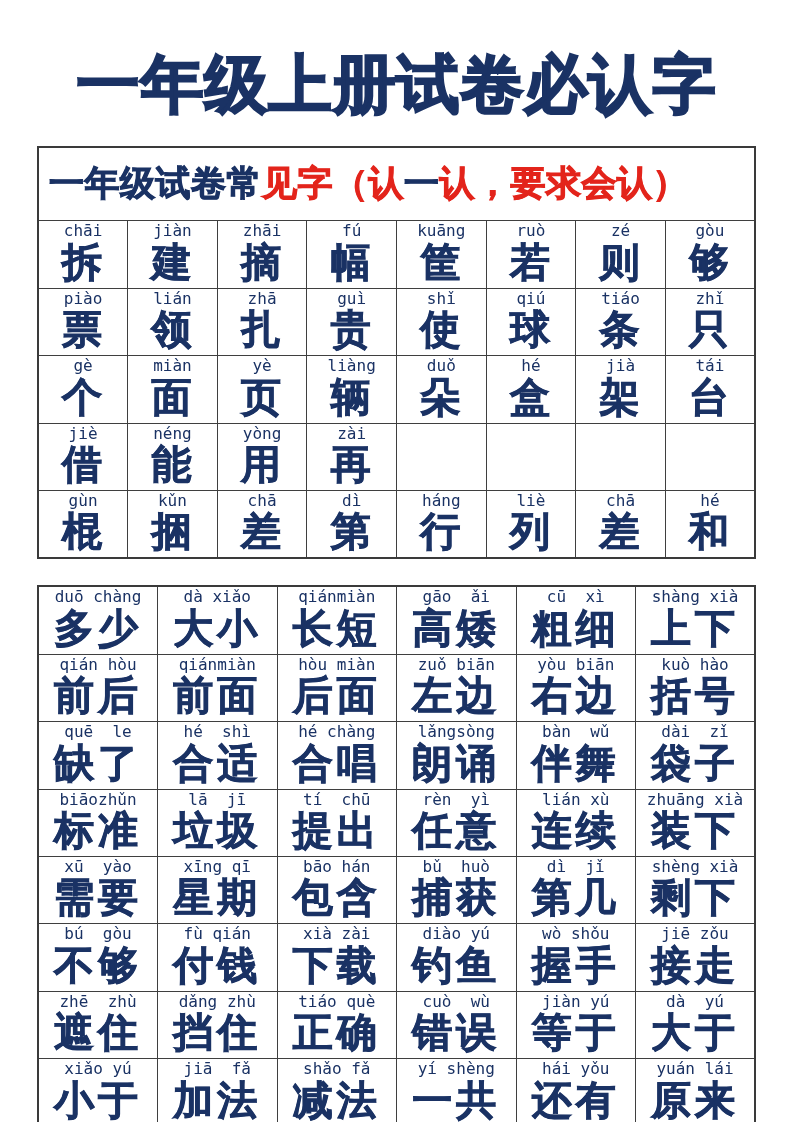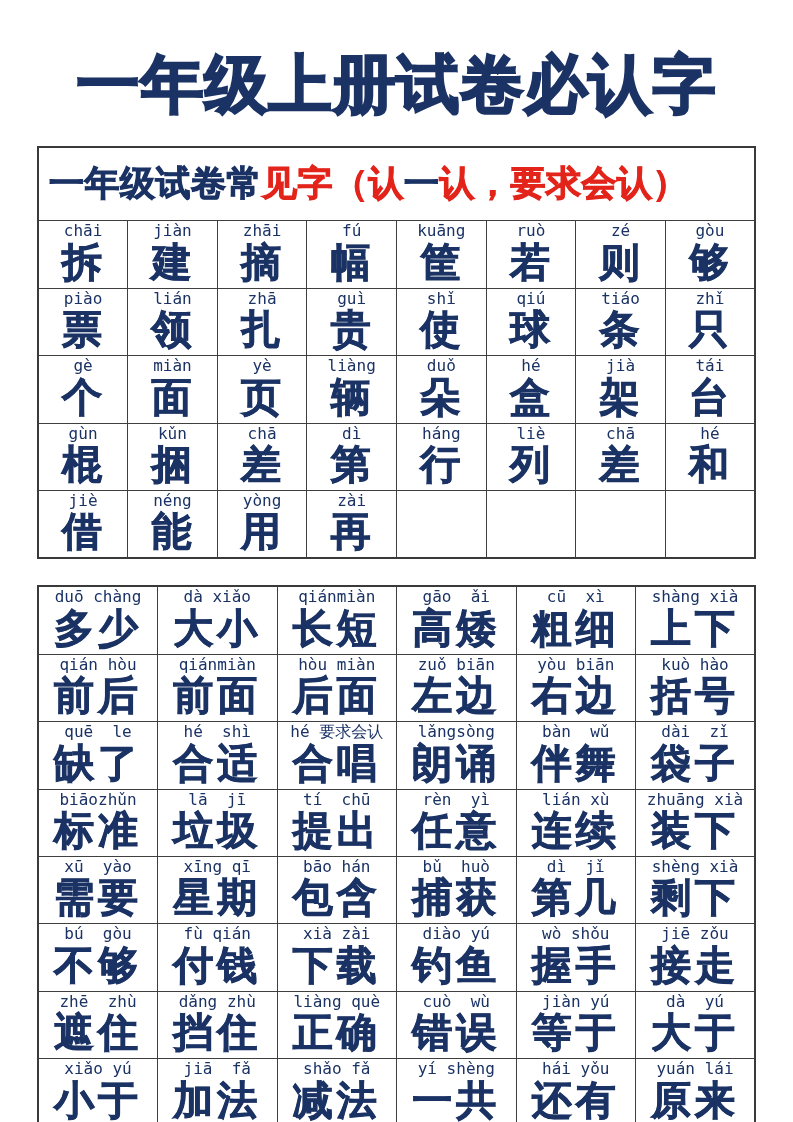--- a/index.html
+++ b/index.html
@@ -181,20 +181,54 @@
             <span class="pinyin">jià</span>
             <span class="hanzi">架</span>
           </td>
           <td>
             <span class="pinyin">tái</span>
             <span class="hanzi">台</span>
           </td>
         </tr>
         <tr>
           <td>
+            <span class="pinyin">jiè</span>
+            <span class="hanzi">借</span>
+          </td>
+          <td>
+            <span class="pinyin">néng</span>
+            <span class="hanzi">能</span>
+          </td>
+          <td>
+            <span class="pinyin">yòng</span>
+            <span class="hanzi">用</span>
+          </td>
+          <td>
+            <span class="pinyin">zài</span>
+            <span class="hanzi">再</span>
+          </td>
+          <td>
+            <span class="pinyin"></span>
+            <span class="hanzi"></span>
+          </td>
+          <td>
+            <span class="pinyin"></span>
+            <span class="hanzi"></span>
+          </td>
+          <td>
+            <span class="pinyin"></span>
+            <span class="hanzi"></span>
+          </td>
+          <td>
+            <span class="pinyin"></span>
+            <span class="hanzi"></span>
+          </td>
+        </tr>
+        <tr>
+          <td>
             <span class="pinyin">gùn</span>
             <span class="hanzi">棍</span>
           </td>
           <td>
             <span class="pinyin">kǔn</span>
             <span class="hanzi">捆</span>
           </td>
           <td>
             <span class="pinyin">chā</span>
             <span class="hanzi">差</span>
@@ -213,54 +247,20 @@
           </td>
           <td>
             <span class="pinyin">chā</span>
             <span class="hanzi">差</span>
           </td>
           <td>
             <span class="pinyin">hé</span>
             <span class="hanzi">和</span>
           </td>
         </tr>
-        <tr>
-          <td>
-            <span class="pinyin">jiè</span>
-            <span class="hanzi">借</span>
-          </td>
-          <td>
-            <span class="pinyin">néng</span>
-            <span class="hanzi">能</span>
-          </td>
-          <td>
-            <span class="pinyin">yòng</span>
-            <span class="hanzi">用</span>
-          </td>
-          <td>
-            <span class="pinyin">zài</span>
-            <span class="hanzi">再</span>
-          </td>
-          <td>
-            <span class="pinyin"></span>
-            <span class="hanzi"></span>
-          </td>
-          <td>
-            <span class="pinyin"></span>
-            <span class="hanzi"></span>
-          </td>
-          <td>
-            <span class="pinyin"></span>
-            <span class="hanzi"></span>
-          </td>
-          <td>
-            <span class="pinyin"></span>
-            <span class="hanzi"></span>
-          </td>
-        </tr>
       </tbody>
   </table>
 
   <table class="char-table" id="table-words">
     <tbody>
         <tr>
           <td>
             <span class="pinyin">duō chàng</span>
             <span class="hanzi">多少</span>
           </td>
@@ -314,21 +314,21 @@
         <tr>
           <td>
             <span class="pinyin">quē  le</span>
             <span class="hanzi">缺了</span>
           </td>
           <td>
             <span class="pinyin">hé  shì</span>
             <span class="hanzi">合适</span>
           </td>
           <td>
-            <span class="pinyin">hé 要求会认</span>
+            <span class="pinyin">hé chàng</span>
             <span class="hanzi">合唱</span>
           </td>
           <td>
             <span class="pinyin">lǎngsòng</span>
             <span class="hanzi">朗诵</span>
           </td>
           <td>
             <span class="pinyin">bàn  wǔ</span>
             <span class="hanzi">伴舞</span>
           </td>
@@ -418,21 +418,21 @@
         <tr>
           <td>
             <span class="pinyin">zhē  zhù</span>
             <span class="hanzi">遮住</span>
           </td>
           <td>
             <span class="pinyin">dǎng zhù</span>
             <span class="hanzi">挡住</span>
           </td>
           <td>
-            <span class="pinyin">liàng què</span>
+            <span class="pinyin">tiáo què</span>
             <span class="hanzi">正确</span>
           </td>
           <td>
             <span class="pinyin">cuò  wù</span>
             <span class="hanzi">错误</span>
           </td>
           <td>
             <span class="pinyin">jiàn yú</span>
             <span class="hanzi">等于</span>
           </td>

